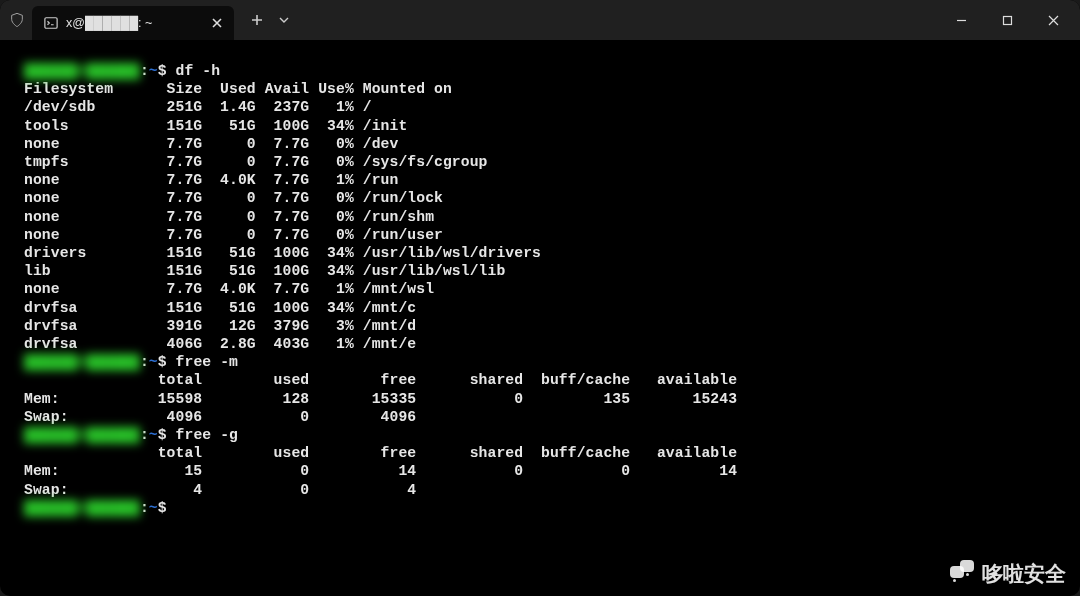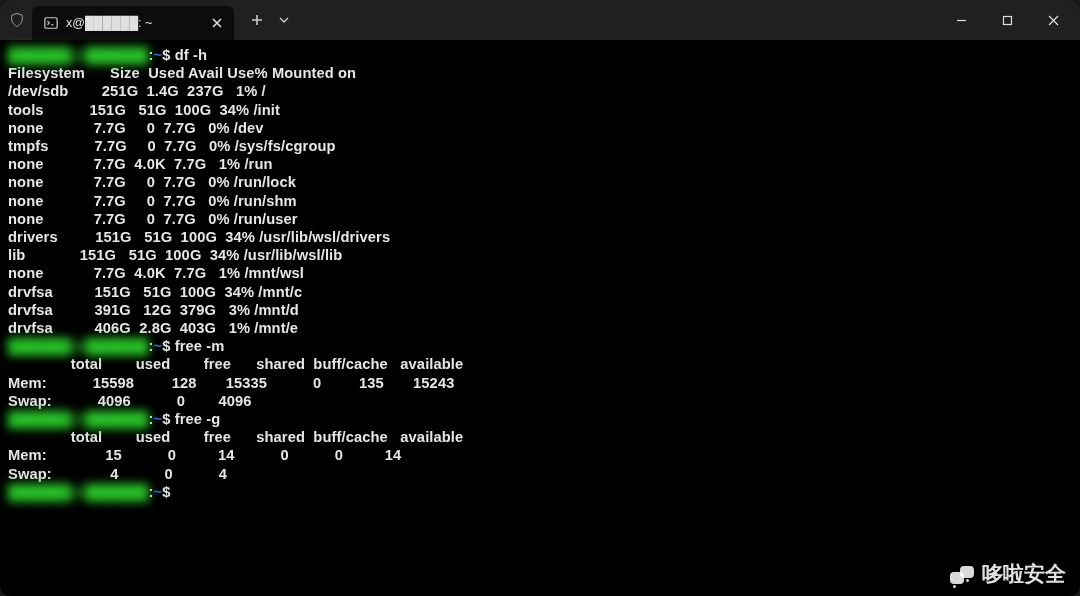--- a/index.html
+++ b/index.html
@@ -17,23 +17,23 @@
   .newtab svg{width:12px;height:12px;stroke:#ccc;stroke-width:1.6;}
   .dropdown{width:24px;height:30px;display:flex;align-items:center;justify-content:center;}
   .dropdown svg{width:10px;height:10px;stroke:#ccc;fill:#ccc;}
   .win-controls{margin-left:auto;display:flex;height:40px;}
   .win-btn{width:46px;height:40px;display:flex;align-items:center;justify-content:center;}
   .win-btn svg{width:11px;height:11px;stroke:#ddd;fill:none;stroke-width:1.2;}
   .terminal{padding:6px 8px 8px;background:#000;font-size:14.7px;line-height:18.2px;letter-spacing:0.1px;color:#e6e6e6;font-weight:600;}
   .prompt .user{color:#28c228;}
   .prompt .path{color:#2d6fd2;}
   .prompt .dollar{color:#e6e6e6;}
-  pre{margin:0;font-family:Liberation Sans, sans-serif;}
+  pre{margin:16px;font-family:Liberation Mono, monospace;}
   .blurspot{filter:blur(5px);color:#3a7c3a;}
-  .watermark{position:absolute;right:14px;bottom:8px;display:flex;align-items:flex-end;gap:6px;color:rgba(255,255,255,0.88);font-family:"Microsoft YaHei","PingFang SC",sans-serif;font-size:21px;font-weight:600;}
+  .watermark{position:absolute;right:14px;bottom:8px;display:flex;align-items:flex-start;gap:6px;color:rgba(255,255,255,0.88);font-family:"Microsoft YaHei","PingFang SC",sans-serif;font-size:21px;font-weight:600;}
   .watermark .logo{width:26px;height:22px;position:relative;}
   .watermark .logo .b1,.watermark .logo .b2{position:absolute;border-radius:4px;background:rgba(255,255,255,0.85);}
   .watermark .logo .b1{width:14px;height:12px;left:0;top:6px;}
   .watermark .logo .b2{width:14px;height:12px;left:10px;top:0;}
   .watermark .logo .d1,.watermark .logo .d2{position:absolute;width:3px;height:3px;border-radius:50%;background:rgba(255,255,255,0.85);}
   .watermark .logo .d1{left:3px;top:19px;}
   .watermark .logo .d2{left:16px;top:13px;}
 </style>
 </head>
 <body>

